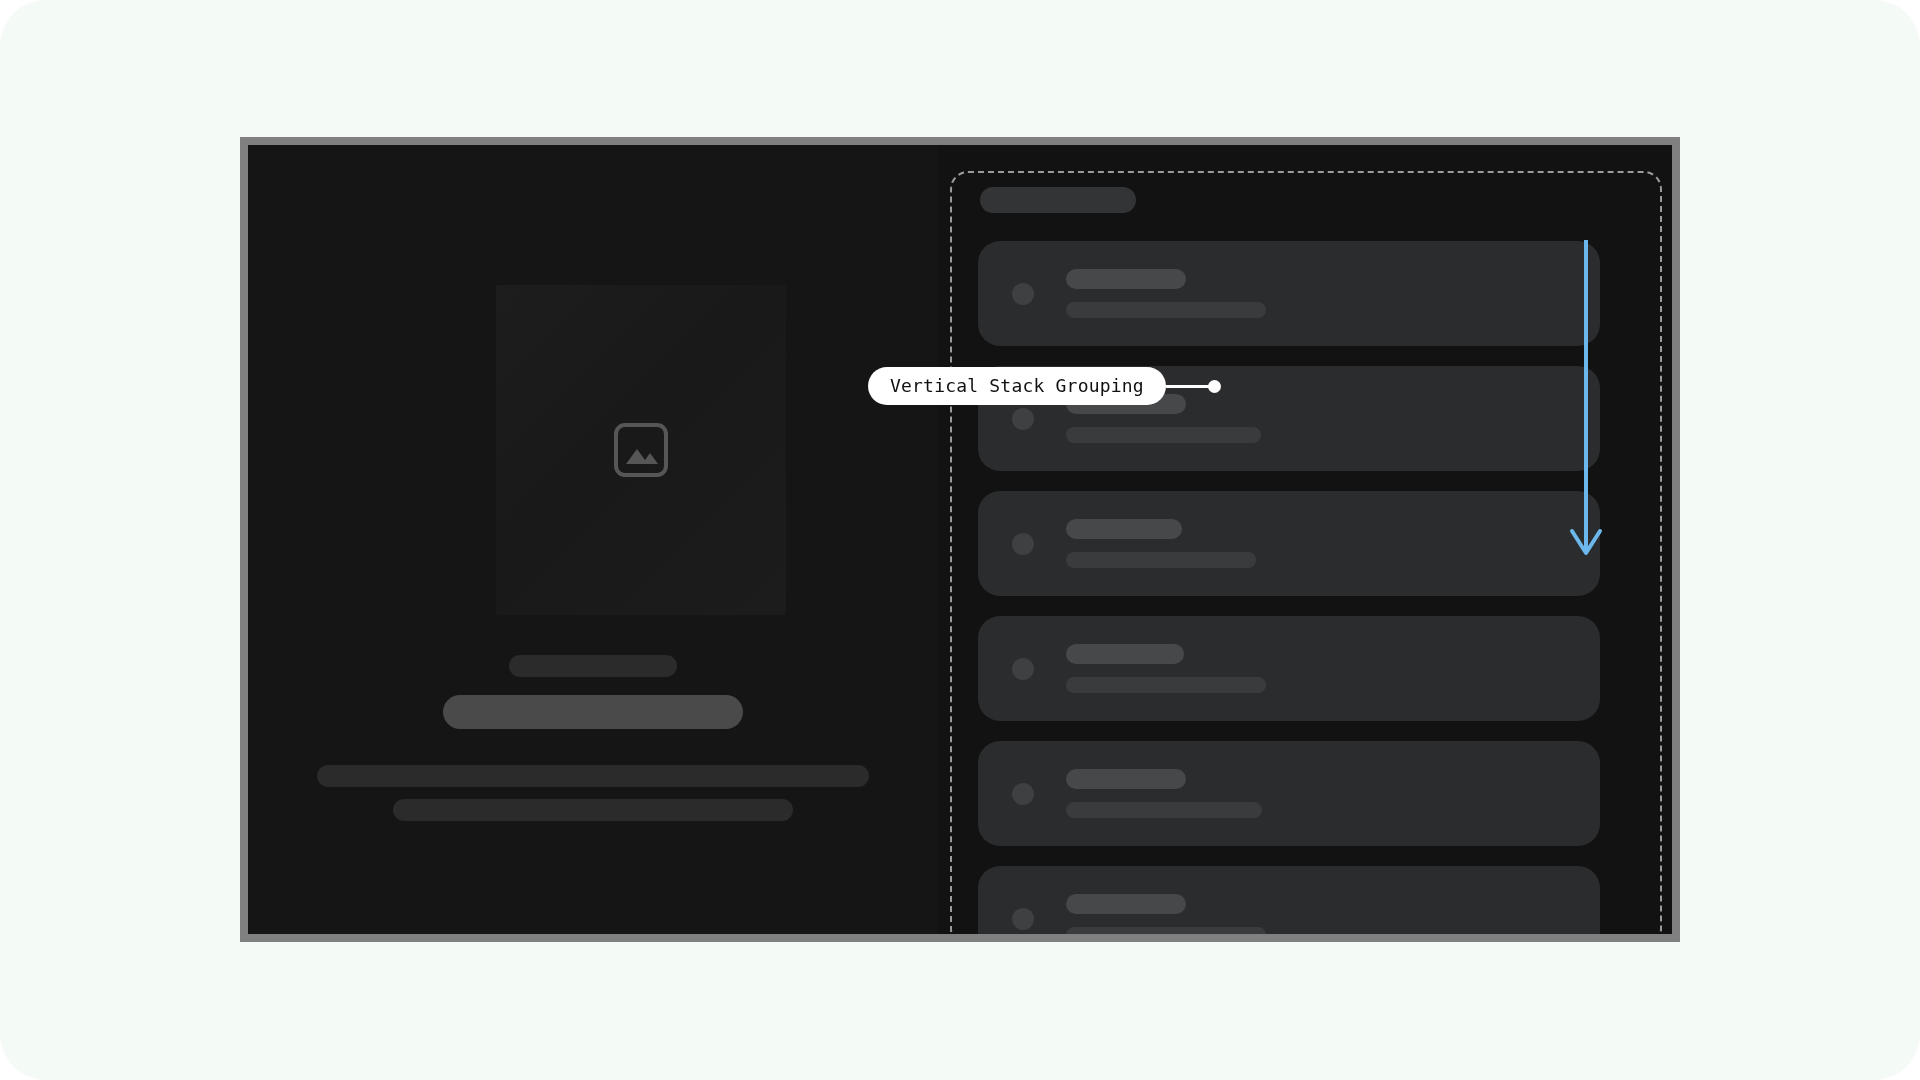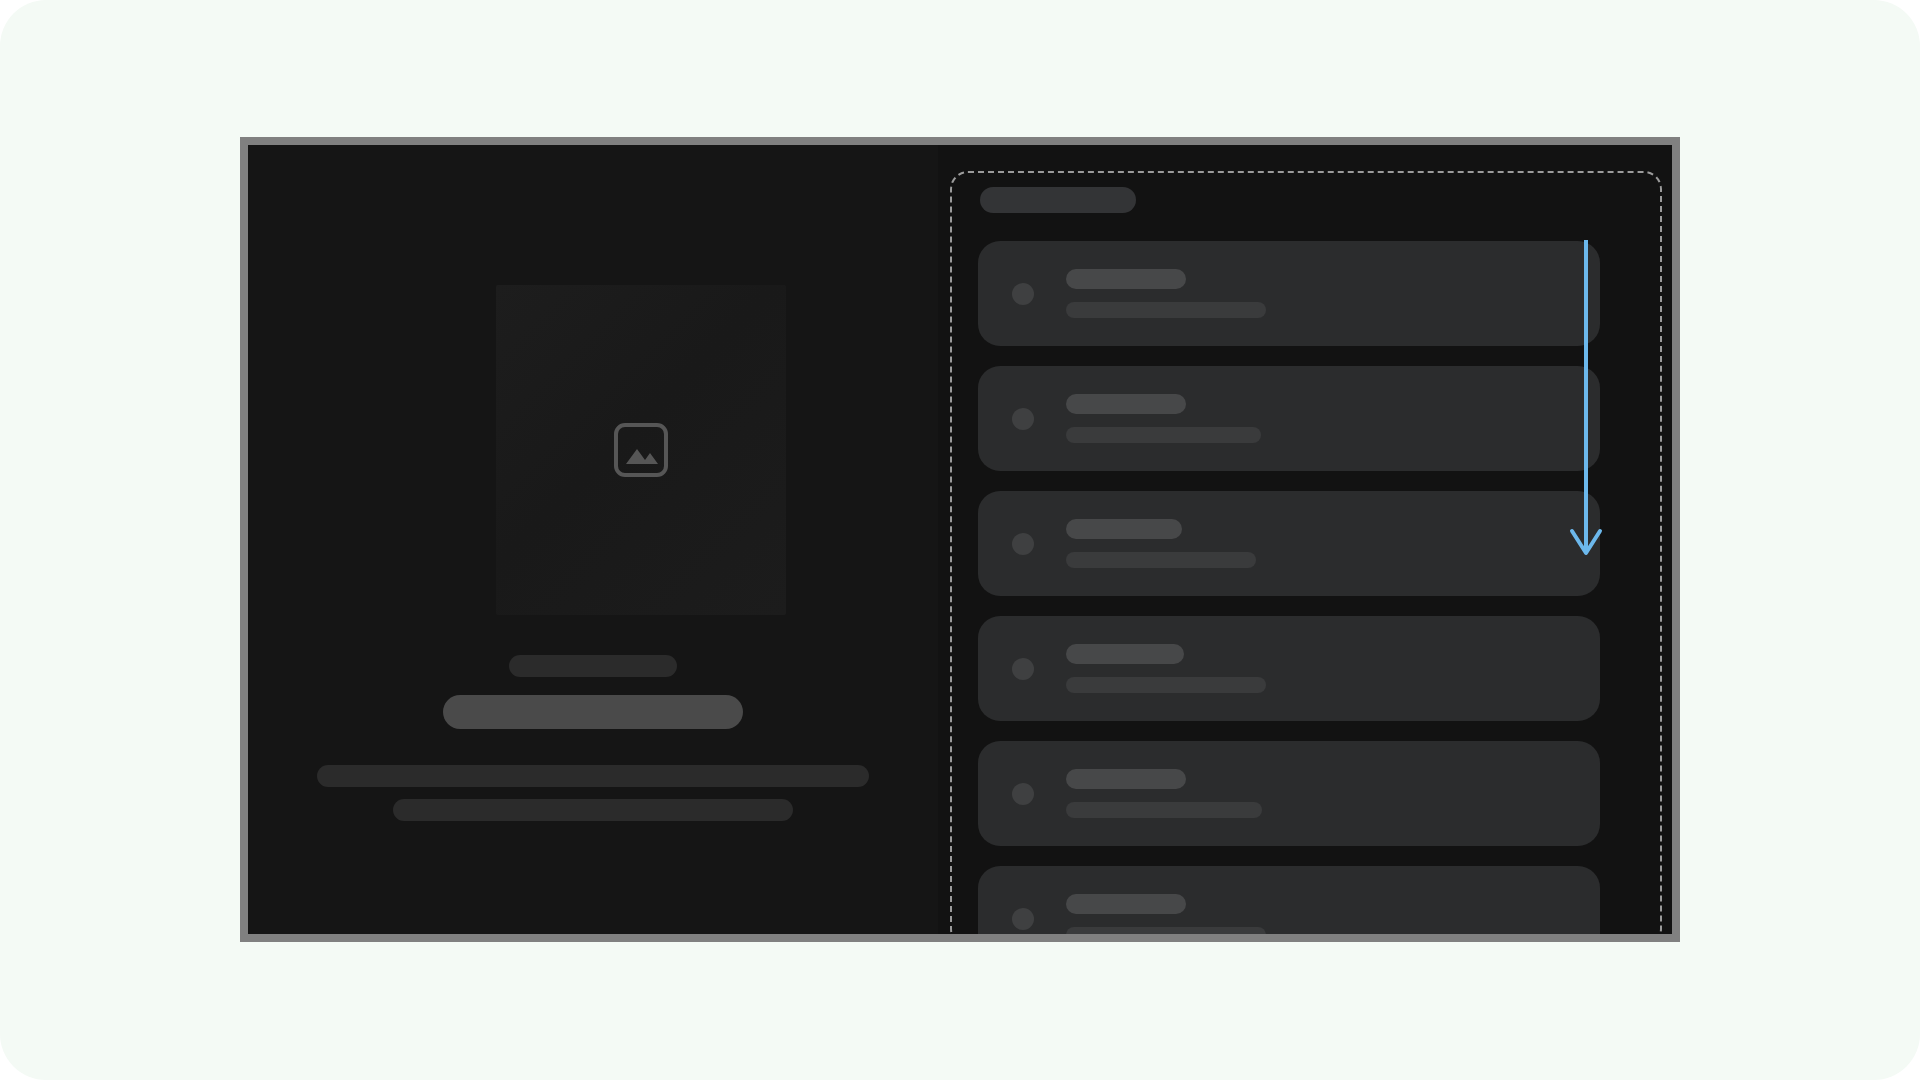--- a/index.html
+++ b/index.html
@@ -283,17 +283,22 @@
 
         </div>
 
         <svg id="flow-arrow" viewBox="0 0 34 330">
           <line x1="17" y1="0" x2="17" y2="310" stroke="#6cb8ec" stroke-width="4"></line>
           <path d="M3 291 L17 313 L31 291" fill="none" stroke="#6cb8ec" stroke-width="4" stroke-linecap="round" stroke-linejoin="round"></path>
         </svg>
 
       </div>
 
+      <div id="annotation">
+        <div id="annotation-pill">Vertical Stack Grouping</div>
+        <div id="annotation-line"></div>
+        <div id="annotation-dot"></div>
+      </div>
 
     </div>
   </div>
 
 </div>
 
 </body></html>

